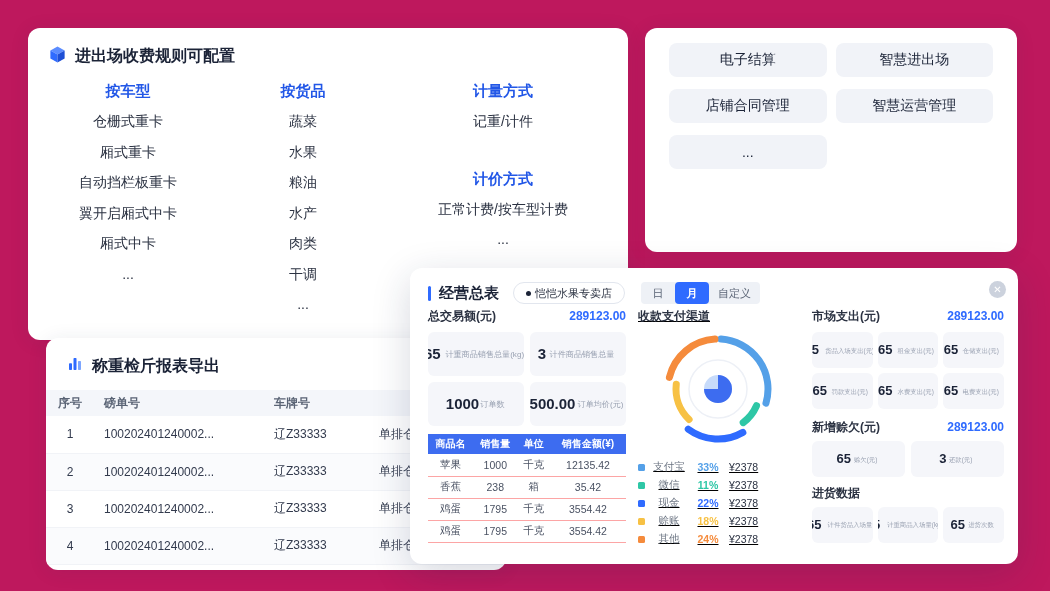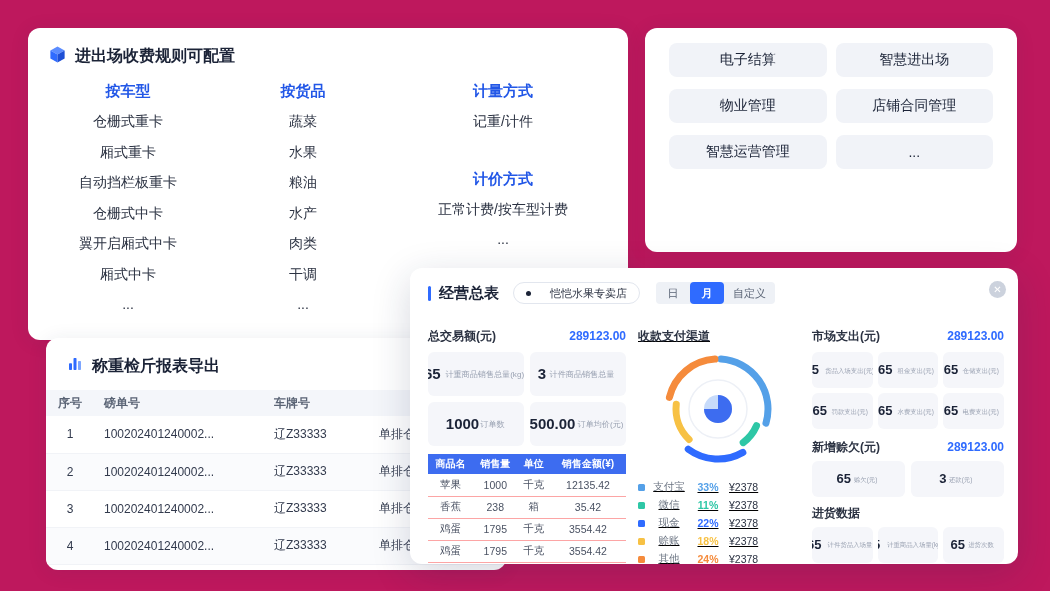--- a/index.html
+++ b/index.html
@@ -38,34 +38,34 @@
                      text-align:left; padding:0 10px; white-space:nowrap; }
   .report-table td { height:37px; color:#323a4d; padding:0 10px; border-bottom:1px solid #f1f3f7; white-space:nowrap; }
   .report-table tr:nth-child(even) td { background:#fafbfd; }
   .col-no { width:48px; text-align:center !important; }
   .col-ticket { width:170px; } .col-plate { width:105px; }
 
   
   .sum-header { display:flex; align-items:center; padding:14px 16px 0 18px; }
   .sum-bar { width:3px; height:15px; background:#2f6bff; border-radius:2px; }
   .sum-title { font-size:15px; font-weight:700; color:#1b2337; margin-left:8px; }
-  .store-pill { display:flex; align-items:center; gap:19px; border:1px solid #e2e6ee; background:#fff;
+  .store-pill { display:flex; align-items:center; gap:4px; border:1px solid #e2e6ee; background:#fff;
                 border-radius:12px; height:22px; padding:0 12px; font-family:inherit;
                 font-size:11px; color:#2b3242; margin-left:14px; cursor:pointer; }
   .store-dot { width:5px; height:5px; border-radius:50%; background:#1b2337; }
   .tabs { display:flex; margin-left:16px; background:#eef1f6; border-radius:4px; }
   .tab { min-width:34px; height:22px; padding:0 9px; display:flex; align-items:center; justify-content:center;
          font-size:11px; color:#5a6475; cursor:pointer; border-radius:4px; }
   .tab.active { background:#2f6bff; color:#fff; font-weight:600; }
   .close-btn { position:absolute; right:12px; top:13px; width:17px; height:17px; border-radius:50%;
                background:#ccd2dd; color:#fff; display:flex; align-items:center; justify-content:center;
                font-size:10px; line-height:1; cursor:pointer; }
 
   
-  .sum-body { position:absolute; left:18px; top:60px; display:flex; }
+  .sum-body { position:absolute; left:18px; top:40px; display:flex; }
   .sum-left { width:198px; } .sum-mid { width:160px; margin-left:12px;text-decoration:underline; } .sum-right { width:192px; margin-left:14px; }
   .kv-row { display:flex; justify-content:space-between; align-items:baseline; height:16px; }
   .kv-label { font-size:12px; font-weight:700; color:#2b3242; }
   .kv-value { font-size:12px; font-weight:600; color:#2f6bff; }
 
   .stats-2, .stats-3 { display:grid; gap:6px; margin-top:8px; }
   .stats-2 { grid-template-columns:1fr 1fr; }
   .stats-3 { grid-template-columns:1fr 1fr 1fr; gap:5px; }
   .stat-box { background:#f5f6fa; border-radius:6px; height:44px; overflow:hidden;
               display:flex; flex-direction:row; align-items:center; justify-content:center; }
@@ -105,21 +105,20 @@
         </svg>
       </span>
       <h2>进出场收费规则可配置</h2>
     </div>
     <div class="rules-cols">
       <div class="rules-col c1">
         <div class="rules-head">按车型</div>
         <div class="rules-item">仓栅式重卡</div>
         <div class="rules-item">厢式重卡</div>
         <div class="rules-item">自动挡栏板重卡</div>
-        <div class="rules-item">仓栅式中卡</div>
         <div class="rules-item">翼开启厢式中卡</div>
         <div class="rules-item">厢式中卡</div>
         <div class="rules-item">...</div>
       </div>
       <div class="rules-col c2">
         <div class="rules-head">按货品</div>
         <div class="rules-item">蔬菜</div>
         <div class="rules-item">水果</div>
         <div class="rules-item">粮油</div>
         <div class="rules-item">水产</div>
@@ -134,21 +133,20 @@
         <div class="rules-item">正常计费/按车型计费</div>
         <div class="rules-item">...</div>
       </div>
     </div>
   </section>
 
   <section class="card card-scenarios">
     <div class="scen-grid">
       <button class="scen-btn">电子结算</button>
       <button class="scen-btn">智慧进出场</button>
-      <button class="scen-btn">物业管理</button>
       <button class="scen-btn">店铺合同管理</button>
       <button class="scen-btn">智慧运营管理</button>
       <button class="scen-btn">...</button>
     </div>
   </section>
 
   <section class="card card-report">
     <div class="card-title-row">
       <span>
         <svg width="18" height="18" viewBox="0 0 24 24">

